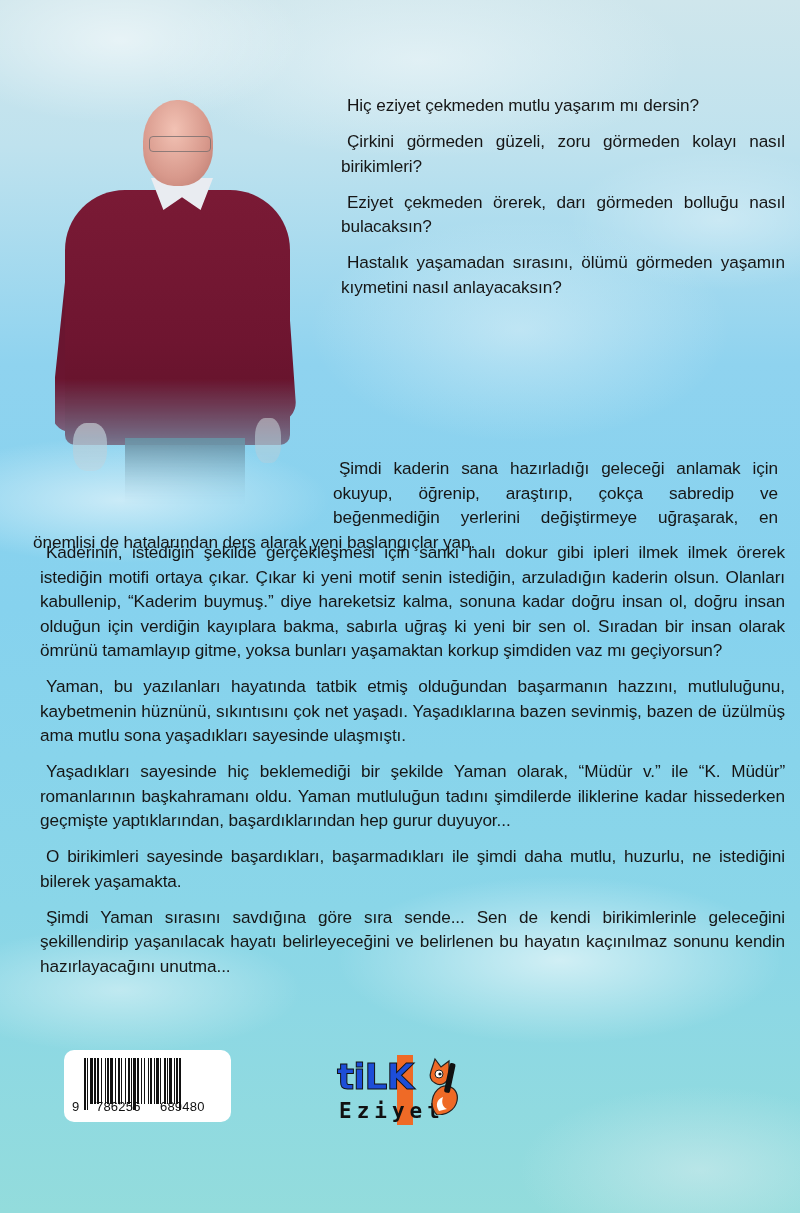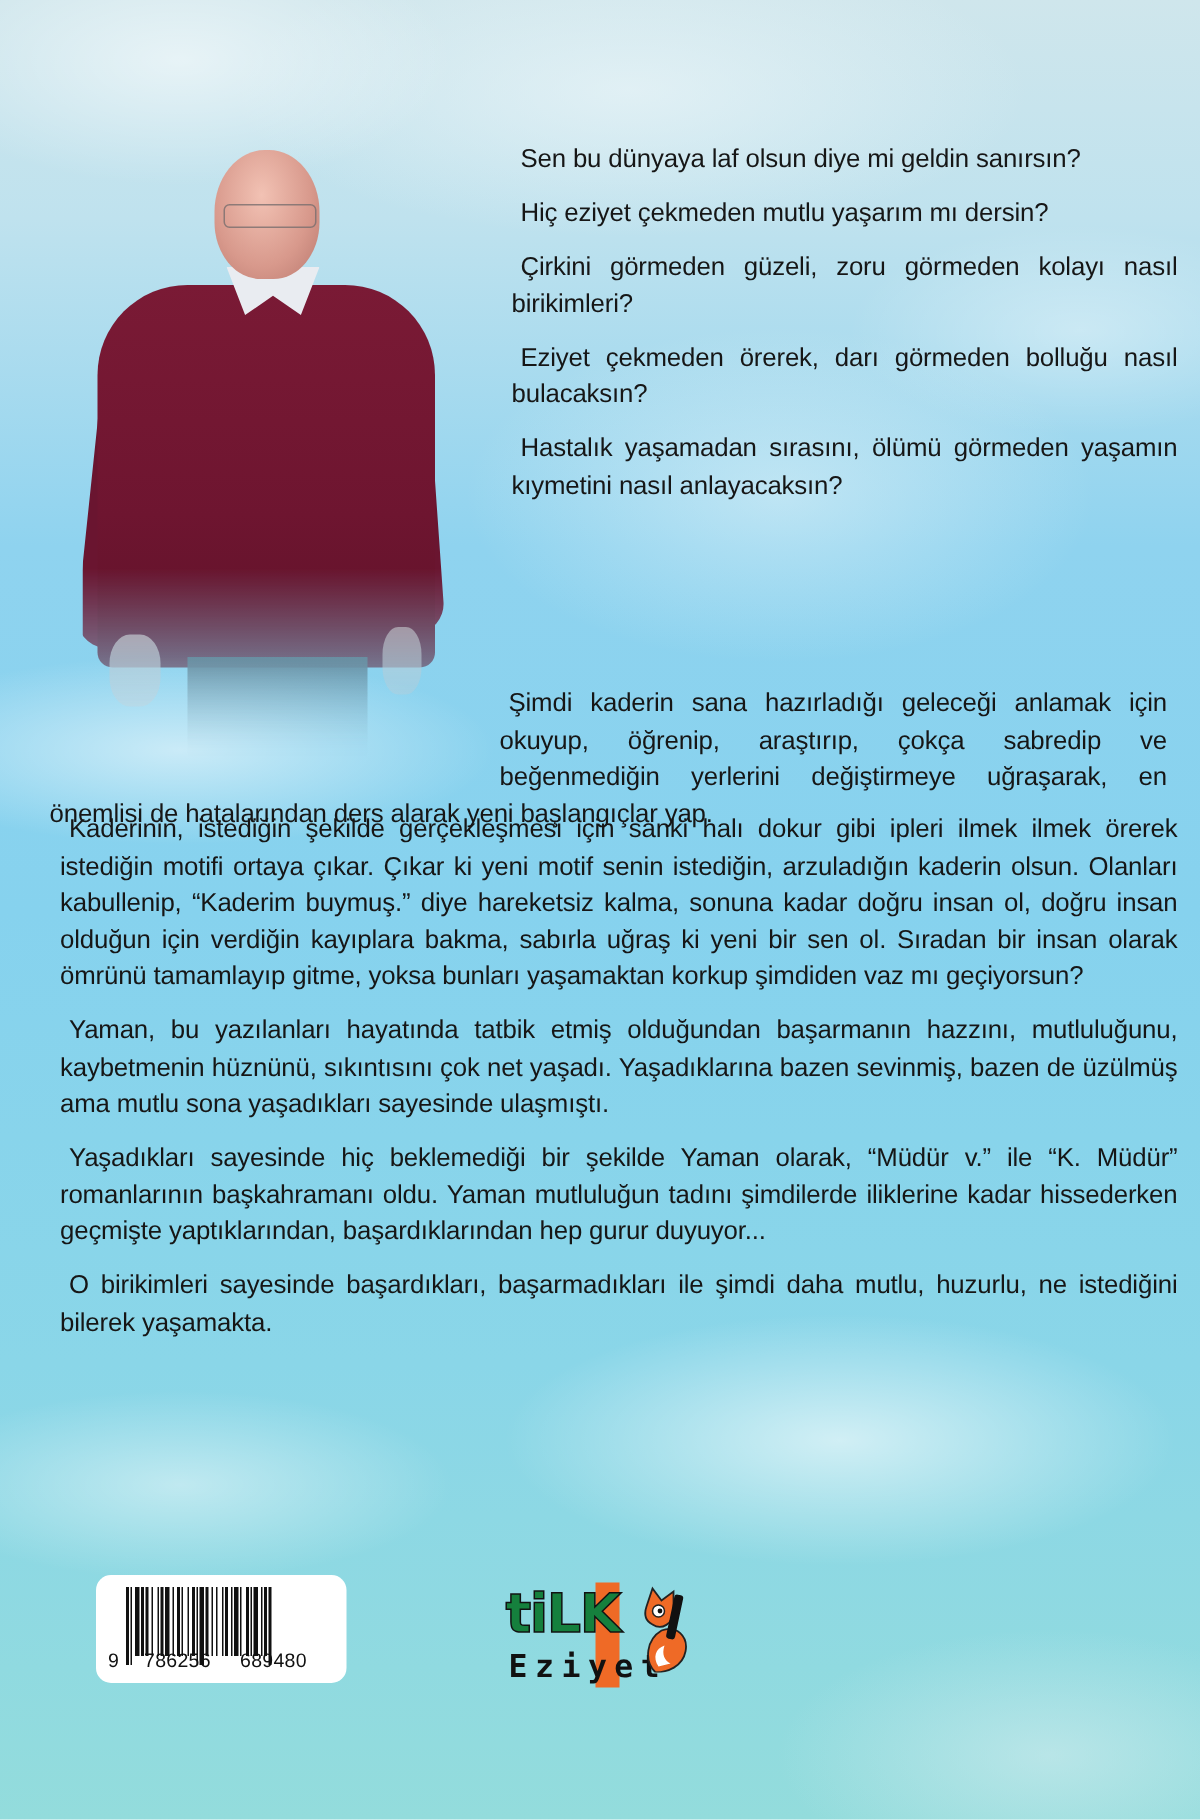--- a/index.html
+++ b/index.html
@@ -94,21 +94,21 @@
   .barcode .d2 { position: absolute; left: 24px; top: 0; }
   .barcode .d3 { position: absolute; left: 88px; top: 0; }
 
   
   .logo { position: absolute; left: 337px; top: 1053px; width: 125px; height: 78px; }
   .logo .orange-bar {
     position: absolute; left: 60px; top: 2px; width: 16px; height: 70px; background: #ef6a26;
   }
   .logo .word-top {
     position: absolute; left: 0; top: 6px; font-family: "DejaVu Sans", sans-serif;
-    font-weight: bold; font-size: 36px; line-height: 36px; color: #15803d; letter-spacing: -1px;
+    font-weight: bold; font-size: 36px; line-height: 36px; color: #1d4ed8; letter-spacing: -1px;
     -webkit-text-stroke: 1px #111;
   }
   .logo .word-bot {
     position: absolute; left: 2px; top: 46px; font-family: "DejaVu Sans Mono", monospace;
     font-weight: bold; font-size: 21px; line-height: 24px; color: #111; letter-spacing: 5px;
   }
   .logo .fox {
     position: absolute; left: 90px; top: 4px; width: 34px; height: 58px;
   }
 </style>
@@ -121,37 +121,37 @@
   <div class="sweater"></div>
   <div class="collar"></div>
   <div class="head"></div>
   <div class="glasses"></div>
   <div class="pants"></div>
   <div class="hand-l"></div>
   <div class="hand-r"></div>
 </div>
 
 <div class="text col-right">
-  <p class="indent">Sen bu dünyaya laf olsun diye mi geldin sanırsın?</p>
   <p class="indent">Hiç eziyet çekmeden mutlu yaşarım mı dersin?</p>
   <p class="indent">Çirkini görmeden güzeli, zoru görmeden kolayı nasıl birikimleri?</p>
   <p class="indent">Eziyet çekmeden örerek, darı görmeden bolluğu nasıl bulacaksın?</p>
   <p class="indent">Hastalık yaşamadan sırasını, ölümü görmeden yaşamın kıymetini nasıl anlayacaksın?</p>
 </div>
 
 <div class="text wrap-para">
   <div class="float-spacer"></div>
   <p class="indent" style="text-indent:6px">Şimdi kaderin sana hazırladığı geleceği anlamak için okuyup, öğrenip, araştırıp, çokça sabredip ve beğenmediğin yerlerini değiştirmeye uğraşarak, en önemlisi de hatalarından ders alarak yeni başlangıçlar yap.</p>
 </div>
 
 <div class="text col-full">
   <p class="indent">Kaderinin, istediğin şekilde gerçekleşmesi için sanki halı dokur gibi ipleri ilmek ilmek örerek istediğin motifi ortaya çıkar. Çıkar ki yeni motif senin istediğin, arzuladığın kaderin olsun. Olanları kabullenip, “Kaderim buymuş.” diye hareketsiz kalma, sonuna kadar doğru insan ol, doğru insan olduğun için verdiğin kayıplara bakma, sabırla uğraş ki yeni bir sen ol. Sıradan bir insan olarak ömrünü tamamlayıp gitme, yoksa bunları yaşamaktan korkup şimdiden vaz mı geçiyorsun?</p>
   <p class="indent">Yaman, bu yazılanları hayatında tatbik etmiş olduğundan başarmanın hazzını, mutluluğunu, kaybetmenin hüznünü, sıkıntısını çok net yaşadı. Yaşadıklarına bazen sevinmiş, bazen de üzülmüş ama mutlu sona yaşadıkları sayesinde ulaşmıştı.</p>
   <p class="indent">Yaşadıkları sayesinde hiç beklemediği bir şekilde Yaman olarak, “Müdür v.” ile “K. Müdür” romanlarının başkahramanı oldu. Yaman mutluluğun tadını şimdilerde iliklerine kadar hissederken geçmişte yaptıklarından, başardıklarından hep gurur duyuyor...</p>
   <p class="indent">O birikimleri sayesinde başardıkları, başarmadıkları ile şimdi daha mutlu, huzurlu, ne istediğini bilerek yaşamakta.</p>
+  <p class="indent">Şimdi Yaman sırasını savdığına göre sıra sende... Sen de kendi birikimlerinle geleceğini şekillendirip yaşanılacak hayatı belirleyeceğini ve belirlenen bu hayatın kaçınılmaz sonunu kendin hazırlayacağını unutma...</p>
 </div>
 
 <div class="barcode">
   <div class="bars" id="bars">
       <span style="width: 2.1px; height: 52px;"></span>
       <span style="width: 1.05px; background: transparent;"></span>
       <span style="width: 1.05px; height: 52px;"></span>
       <span style="width: 2.1px; background: transparent;"></span>
       <span style="width: 3.15px;"></span>
       <span style="width: 1.05px; background: transparent;"></span>

